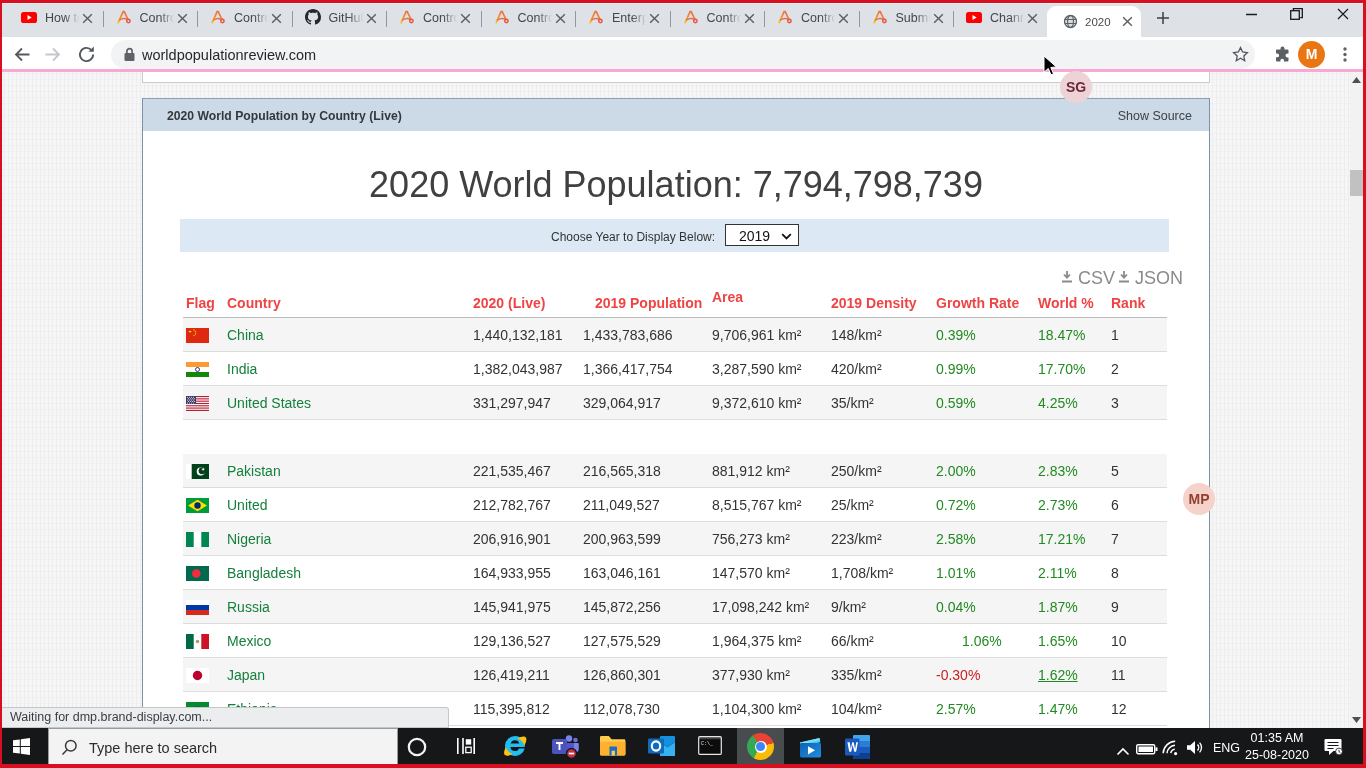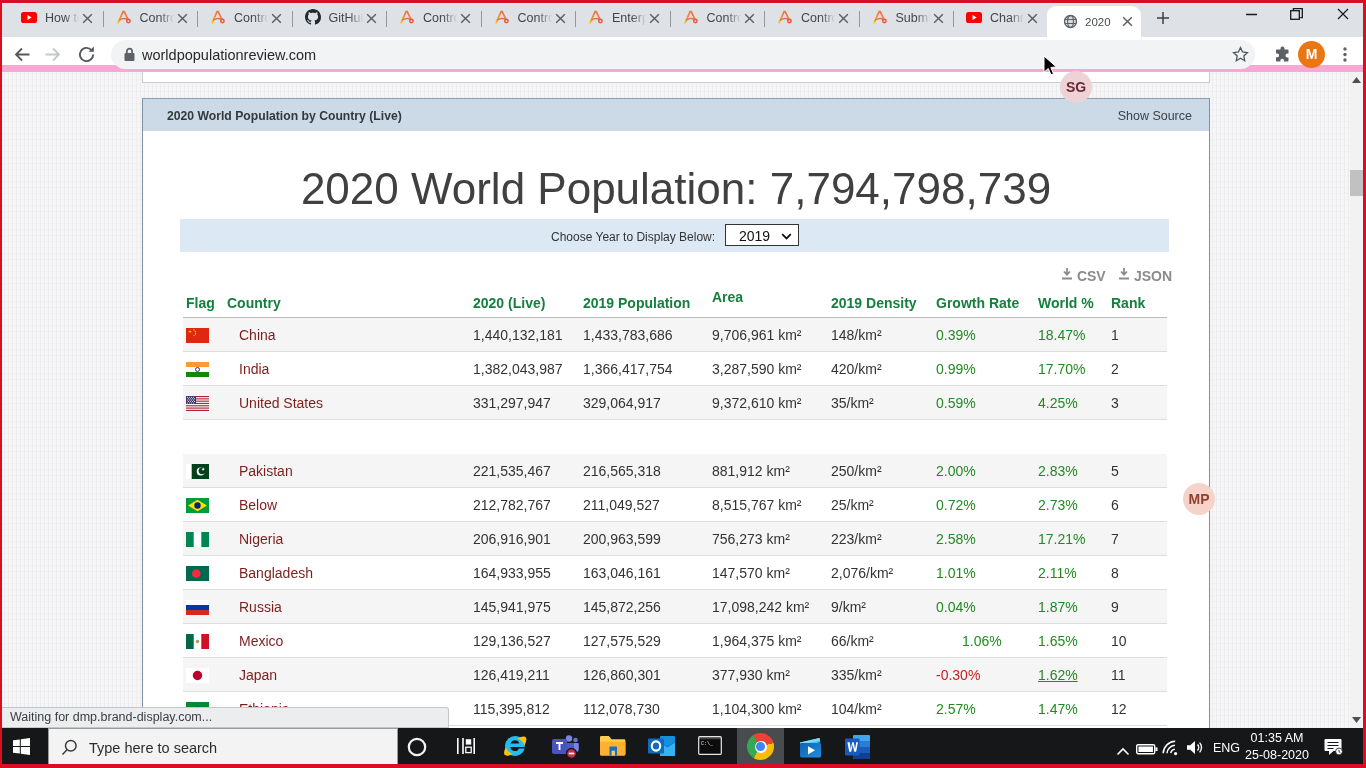--- a/index.html
+++ b/index.html
@@ -9,47 +9,47 @@
 
 #tabstrip { position:absolute; left:0; top:3px; width:1366px; height:34px; background:#dee1e6; border-top:1px solid #e8f0f4; }
 .tab { position:absolute; top:5px; height:28px; width:95px; }
 .tab .fav { position:absolute; top:4px; width:16px; height:16px; }
 .tab .lbl { position:absolute; top:6px; width:34px; height:16px; font-size:12.5px; color:#43474b; white-space:nowrap; overflow:hidden; }
 .tab .lblfade { position:absolute; top:5px; width:18px; height:16px; background:linear-gradient(90deg, rgba(222,225,230,0), #dee1e6 80%); }
 .tab .cls { position:absolute; top:6px; width:13px; height:13px; }
 .sep { position:absolute; top:11px; width:1px; height:16px; background:#94979c; }
 #activetab { position:absolute; left:1047px; top:6px; width:94px; height:31px; background:#fff; border-radius:9px 9px 0 0; }
 
-#toolbar { position:absolute; left:0; top:37px; width:1366px; height:35px; background:#fff; border-bottom:7px solid #f9a8d4; }
+#toolbar { position:absolute; left:0; top:37px; width:1366px; height:35px; background:#fff; border-bottom:3px solid #f9a8d4; }
 #omnibox { position:absolute; left:111px; top:3px; width:1144px; height:29px; background:#f1f3f4; border-radius:15px; }
 #urltext { position:absolute; left:31px; top:7px; font-size:14.5px; color:#26282b; }
 
 #page { position:absolute; left:0; top:72px; width:1366px; height:656px; background:
   repeating-linear-gradient(90deg, rgba(226,226,229,0.42) 0 1px, rgba(0,0,0,0) 1px 4px), repeating-linear-gradient(0deg, rgba(229,229,232,0.28) 0 1px, rgba(0,0,0,0) 1px 6px), #f6f6f7; }
 #topcard { position:absolute; left:142px; top:0; width:1068px; height:11px; background:#fff; border:1px solid #ccc; border-top:none; }
 #maincard { position:absolute; left:142px; top:26px; width:1068px; height:630px; background:#fff; border-left:1px solid #7d91a5; border-right:1px solid #7d91a5; border-top:1px solid #8aa0b4; }
 #cardhead { position:absolute; left:0; top:0; width:1066px; height:32px; background:#ccd9e6; }
 #cardhead .t1 { position:absolute; left:24px; top:10px; font-size:12.2px; font-weight:bold; color:#33383d; }
 #cardhead .t2 { position:absolute; right:17px; top:10px; font-size:12.5px; color:#3c4248; }
-#bigtitle { position:absolute; left:0; top:65px; width:1066px; text-align:center; font-size:44px; color:#404040; }
+#bigtitle { position:absolute; left:0; top:65px; width:1066px; text-align:center; font-size:36px; color:#404040; }
 #yearbar { position:absolute; left:37px; top:120px; width:989px; height:33px; background:#dce8f3; }
 #yearbar .lab { position:absolute; left:371px; top:11px; font-size:12px; color:#333; }
 #yearsel { position:absolute; left:545px; top:5px; width:74px; height:22px; background:#fff; border:1px solid #333; }
 #yearsel .v { position:absolute; left:13px; top:3px; font-size:14px; color:#111; }
 
 #tbl { position:absolute; left:40px; top:190px; width:984px; height:440px; }
-.th { position:absolute; font-size:14px; font-weight:bold; color:#15803d; }
+.th { position:absolute; font-size:14px; font-weight:bold; color:#ef4444; }
 .row { position:absolute; left:0; width:984px; height:34px; border-bottom:1px solid #ddd; }
 .row.odd { background:#f5f5f5; }
 .cell { position:absolute; top:9px; font-size:14px; color:#333; }
-.cname { color:#7f1d1d;margin-left:12px; }
+.cname { color:#15803d; }
 .green { color:#218a21; }
 .redv { color:#c92121; }
 .flag { position:absolute; top:10px; width:23px; height:15px; box-shadow:0 0 0 1px rgba(0,0,0,0.18) inset; }
-.dl { position:absolute; font-size:14px; font-weight:bold; color:#8b8b8b; }
+.dl { position:absolute; font-size:18px; font-weight:normal; color:#8b8b8b; }
 
 .avatar { position:absolute; width:32px; height:32px; border-radius:50%; background:#eed4d7; text-align:center; line-height:32px; font-size:14px; font-weight:bold; color:#7b2d3c; }
 
 #scrollbar { position:absolute; left:1350px; top:72px; width:13px; height:656px; background:#f2f2f3; }
 #sthumb { position:absolute; left:0; top:98px; width:13px; height:26px; background:#c1c1c1; }
 
 #statusbub { position:absolute; left:2px; top:707px; width:447px; height:21px; background:#ecedef; border:1px solid #c4c6c8; border-left:none; font-size:12.5px; color:#3a3e42; line-height:19px; padding-left:8px; border-radius:0 3px 0 0; }
 
 #taskbar { position:absolute; left:0; top:728px; width:1366px; height:37px; background:#161719; }
 #searchbox { position:absolute; left:48px; top:728px; width:350px; height:37px; background:#f3f3f3; border:1px solid #9a9a9a; }
@@ -336,21 +336,21 @@
             <rect x="1" y="9.5" width="10" height="2" fill="#8b8b8b"></rect>
           </svg> CSV</div>
       <div class="dl" style="left:975px;top:169px;"><svg width="12" height="13" viewBox="0 0 12 13">
             <path d="M6 0v6M3 3.5L6 6.7 9 3.5" fill="none" stroke="#8b8b8b" stroke-width="1.8"></path>
             <rect x="1" y="9.5" width="10" height="2" fill="#8b8b8b"></rect>
           </svg> JSON</div>
       <div id="tbl">
         <div class="th" style="left:3px;top:6px;">Flag</div>
 <div class="th" style="left:44px;top:6px;">Country</div>
 <div class="th" style="left:290px;top:6px;">2020 (Live)</div>
-<div class="th" style="left:400px;top:6px;">2019 Population</div>
+<div class="th" style="left:412px;top:6px;">2019 Population</div>
 <div class="th" style="left:529px;top:0;">Area</div>
 <div class="th" style="left:648px;top:6px;">2019 Density</div>
 <div class="th" style="left:753px;top:6px;">Growth Rate</div>
 <div class="th" style="left:855px;top:6px;">World %</div>
 <div class="th" style="left:928px;top:6px;">Rank</div>
         <div class="abs" style="left:0;top:28px;width:984px;height:1px;background:#bbb;"></div>
         <div class="row odd" style="top:29px;">
 <div class="flag" style="left:3px;"><svg width="23" height="15" viewBox="0 0 23 15">
                 <rect width="23" height="15" fill="#de2910"></rect>
                 <path d="M4 2l.9 2.8L2 3.1h4L3.1 4.8z" fill="#ffde00"></path>
@@ -445,21 +445,21 @@
 <div class="cell green" style="left:753px;">2.00%</div>
 <div class="cell green" style="left:855px;">2.83%</div>
 <div class="cell" style="left:928px;">5</div>
 </div>
 <div class="row" style="top:199px;">
 <div class="flag" style="left:3px;"><svg width="23" height="15" viewBox="0 0 23 15">
                 <rect width="23" height="15" fill="#009c3b"></rect>
                 <path d="M11.5 1.7L21 7.5l-9.5 5.8L2 7.5z" fill="#ffdf00"></path>
                 <circle cx="11.5" cy="7.5" r="3.2" fill="#002776"></circle>
               </svg></div>
-<div class="cell cname" style="left:44px;">Below</div>
+<div class="cell cname" style="left:44px;">United</div>
 <div class="cell" style="left:290px;">212,782,767</div>
 <div class="cell" style="left:400px;">211,049,527</div>
 <div class="cell" style="left:529px;">8,515,767 km²</div>
 <div class="cell" style="left:648px;">25/km²</div>
 <div class="cell green" style="left:753px;">0.72%</div>
 <div class="cell green" style="left:855px;">2.73%</div>
 <div class="cell" style="left:928px;">6</div>
 </div>
 <div class="row odd" style="top:233px;">
 <div class="flag" style="left:3px;"><svg width="23" height="15" viewBox="0 0 23 15">
@@ -478,21 +478,21 @@
 </div>
 <div class="row" style="top:267px;">
 <div class="flag" style="left:3px;"><svg width="23" height="15" viewBox="0 0 23 15">
                 <rect width="23" height="15" fill="#006a4e"></rect>
                 <circle cx="10.3" cy="7.5" r="4.3" fill="#f42a41"></circle>
               </svg></div>
 <div class="cell cname" style="left:44px;">Bangladesh</div>
 <div class="cell" style="left:290px;">164,933,955</div>
 <div class="cell" style="left:400px;">163,046,161</div>
 <div class="cell" style="left:529px;">147,570 km²</div>
-<div class="cell" style="left:648px;">2,076/km²</div>
+<div class="cell" style="left:648px;">1,708/km²</div>
 <div class="cell green" style="left:753px;">1.01%</div>
 <div class="cell green" style="left:855px;">2.11%</div>
 <div class="cell" style="left:928px;">8</div>
 </div>
 <div class="row odd" style="top:301px;">
 <div class="flag" style="left:3px;"><svg width="23" height="15" viewBox="0 0 23 15">
                 <rect width="23" height="5" fill="#fff"></rect>
                 <rect y="5" width="23" height="5" fill="#0039a6"></rect>
                 <rect y="10" width="23" height="5" fill="#d52b1e"></rect>
               </svg></div>

